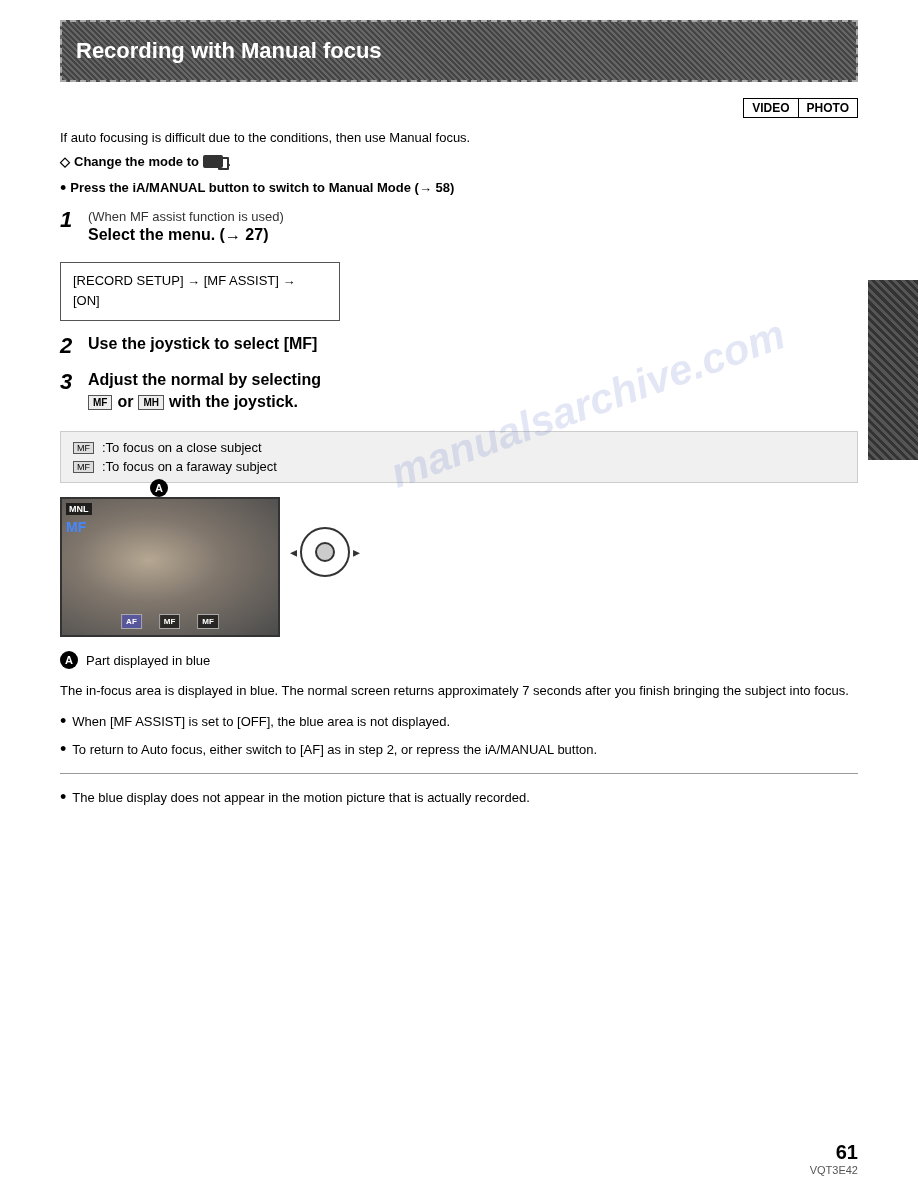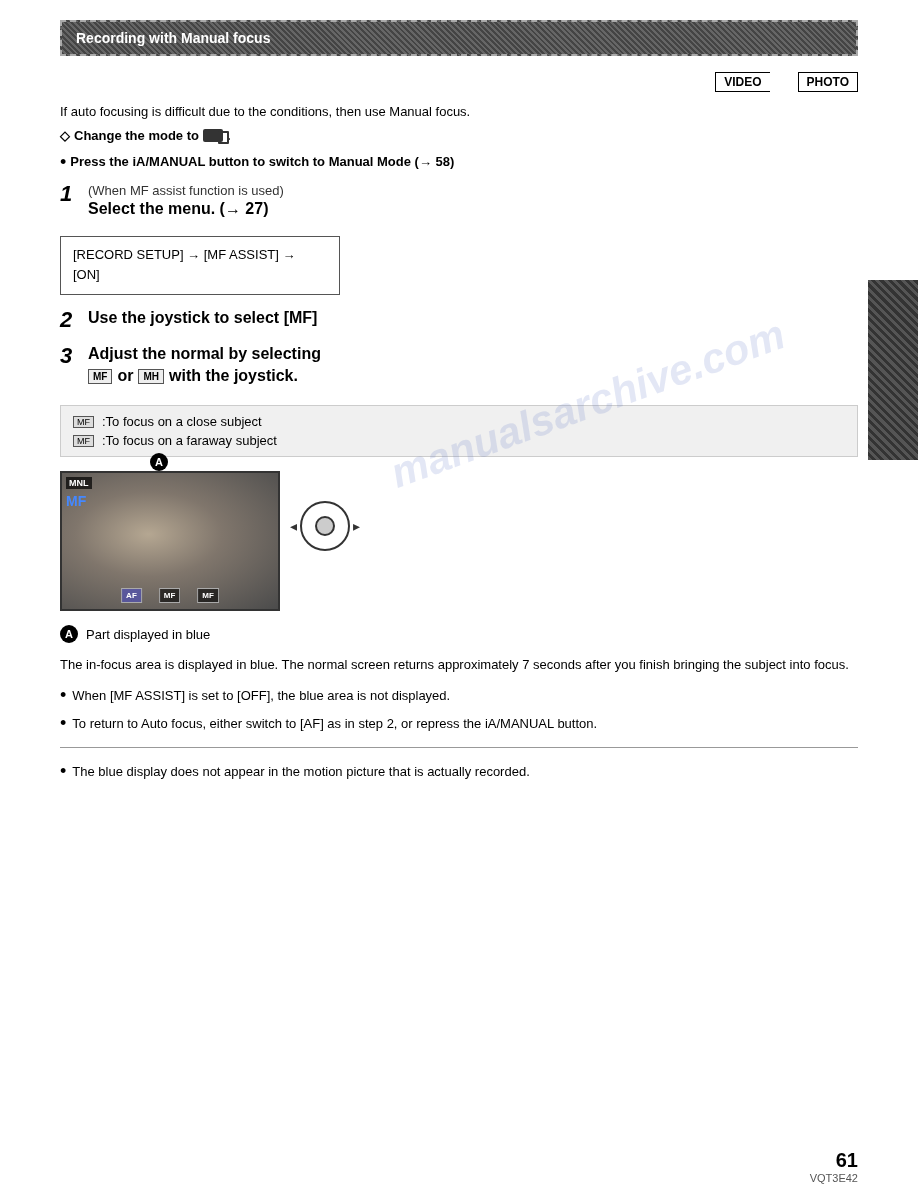--- a/index.html
+++ b/index.html
@@ -22,40 +22,39 @@
 
     
     .header-title {
       background: #555555;
       background-image: repeating-linear-gradient(
         45deg,
         #444 0px, #444 2px,
         #666 2px, #666 4px
       );
       color: #ffffff;
-      font-size: 14px;
-      font-weight: bold;
-      padding: 8px 14px;
+      font-size: 22px;
+      font-weight: bold;
+      padding: 16px 14px;
       margin-bottom: 16px;
       border: 2px dashed #aaaaaa;
     }
 
     
     .mode-badges {
       display: flex;
       justify-content: flex-end;
       margin-bottom: 10px;
       gap: 0;
     }
     .mode-badge {
       border: 1.5px solid #000;
       padding: 2px 8px;
       font-size: 12px;
       font-weight: bold;
-      margin-left: 28px;
     }
     .mode-badge-video { border-right: none; }
 
     
     .intro-text {
       font-size: 13px;
       margin-bottom: 6px;
       line-height: 1.5;
     }
 
@@ -395,21 +394,21 @@
       font-weight: bold;
       transform: rotate(-20deg);
       pointer-events: none;
       white-space: nowrap;
       z-index: 10;
     }
 
     
     .page-number {
       position: absolute;
-      bottom: 4px;
+      bottom: 12px;
       right: 60px;
       text-align: right;
     }
     .page-num-big {
       font-size: 20px;
       font-weight: bold;
     }
     .page-num-code {
       font-size: 11px;
       color: #555;

